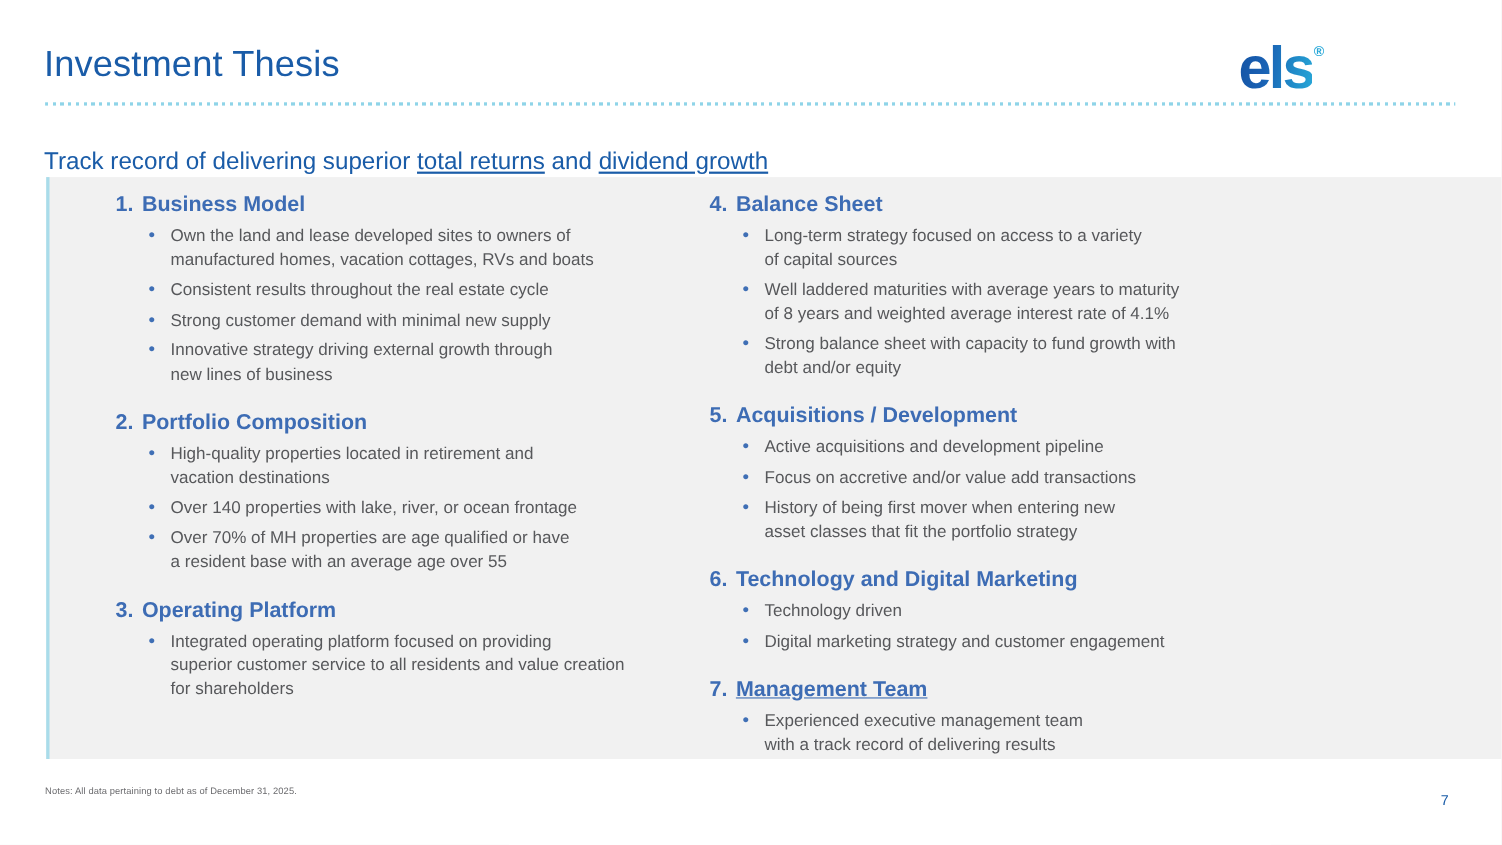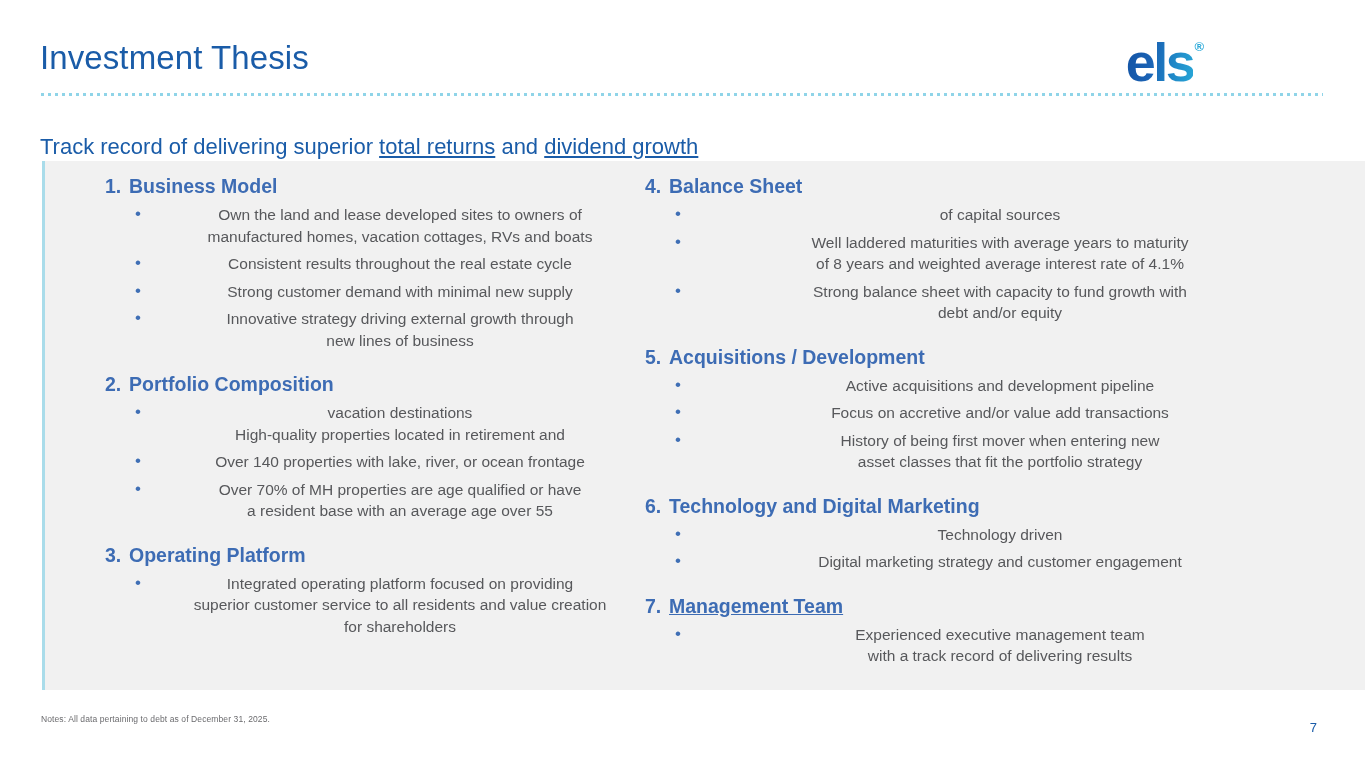--- a/index.html
+++ b/index.html
@@ -125,21 +125,20 @@
     margin: 0 0 20px 0;
     padding: 0 0 0 28px;
   }
   ul.bullets li {
     position: relative;
     color: #57585b;
     font-size: 15.5px;
     line-height: 21.5px;
     padding-left: 22px;
     margin-bottom: 6px;
-    text-align: center;
   }
   ul.bullets li:last-child { margin-bottom: 0; }
   ul.bullets li::before {
     content: "\2022";
     position: absolute;
     left: 2px;
     top: -1px;
     color: #3f6fb5;
     font-size: 17px;
     line-height: 21.5px;
@@ -207,22 +206,22 @@
             </li>
           </ul>
         </div>
         <div class="section">
           <div class="section-heading">
             <span class="section-num">2.</span>
             <span class="section-title-text">Portfolio Composition</span>
           </div>
           <ul class="bullets">
             <li>
+              <span class="ln">High-quality properties located in retirement and</span>
               <span class="ln">vacation destinations</span>
-              <span class="ln">High-quality properties located in retirement and</span>
             </li>
             <li>
               <span class="ln">Over 140 properties with lake, river, or ocean frontage</span>
             </li>
             <li>
               <span class="ln">Over 70% of MH properties are age qualified or have</span>
               <span class="ln">a resident base with an average age over 55</span>
             </li>
           </ul>
         </div>
@@ -241,20 +240,21 @@
         </div>
       </div>
     <div class="col col-right">
         <div class="section">
           <div class="section-heading">
             <span class="section-num">4.</span>
             <span class="section-title-text">Balance Sheet</span>
           </div>
           <ul class="bullets">
             <li>
+              <span class="ln">Long-term strategy focused on access to a variety</span>
               <span class="ln">of capital sources</span>
             </li>
             <li>
               <span class="ln">Well laddered maturities with average years to maturity</span>
               <span class="ln">of 8 years and weighted average interest rate of 4.1%</span>
             </li>
             <li>
               <span class="ln">Strong balance sheet with capacity to fund growth with</span>
               <span class="ln">debt and/or equity</span>
             </li>

